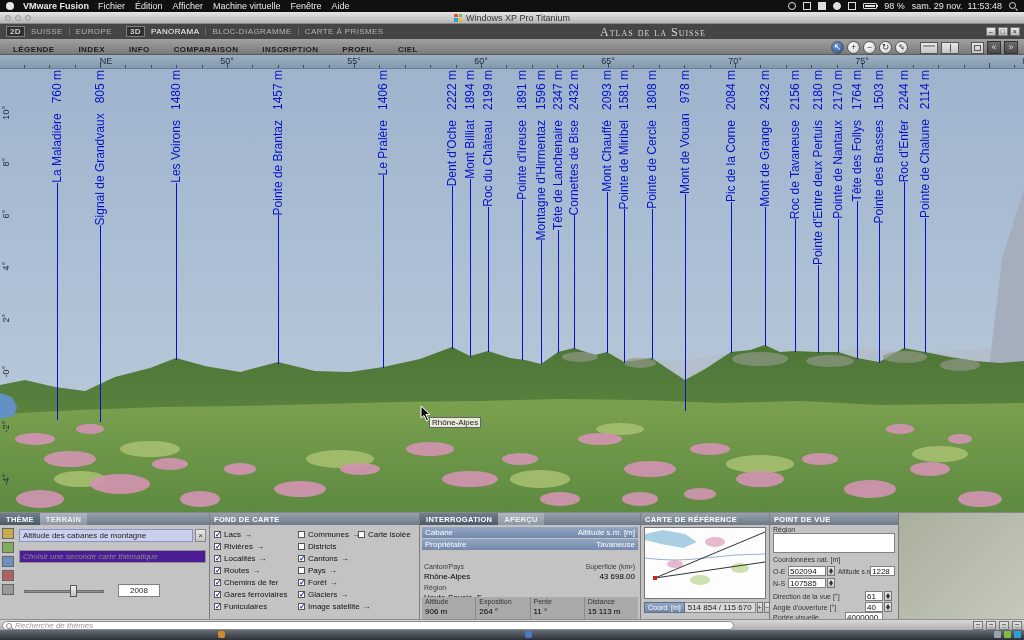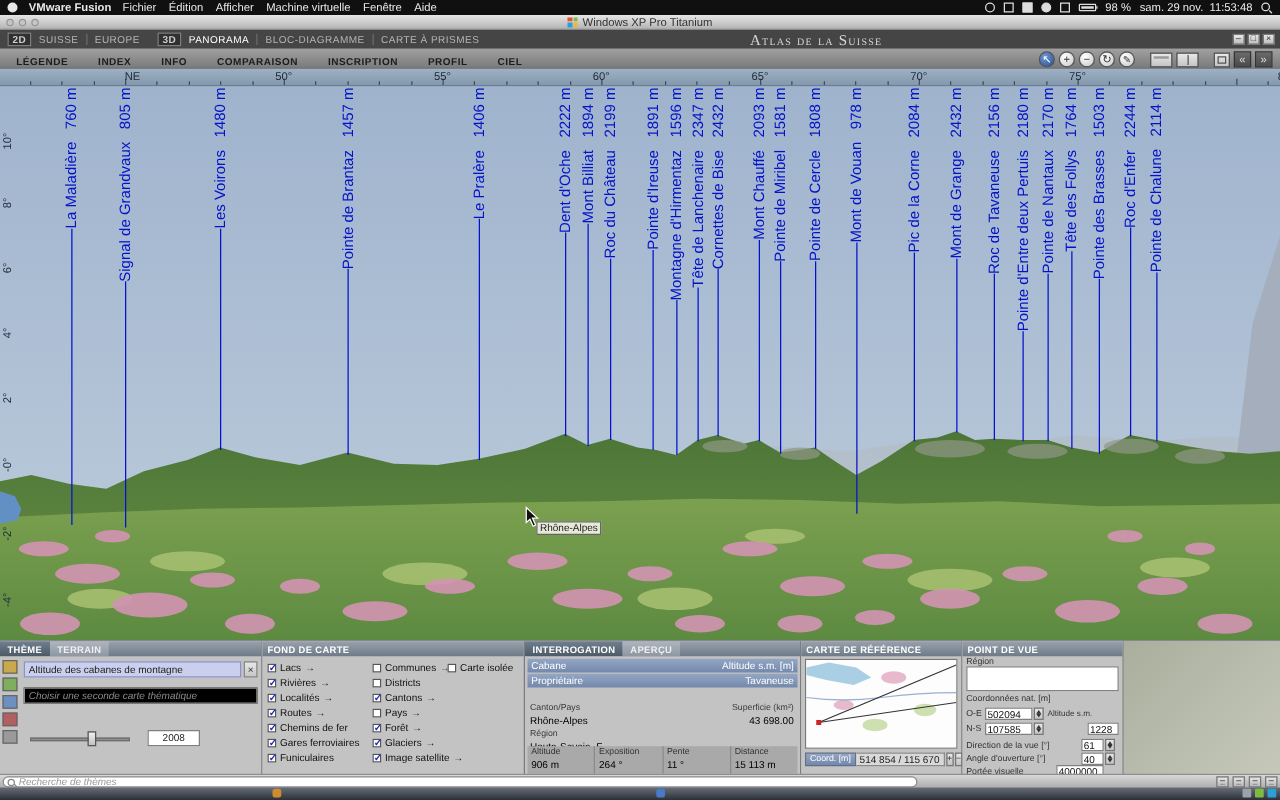--- a/index.html
+++ b/index.html
@@ -102,21 +102,21 @@
 
 #theme-icons{position:absolute;left:2px;top:15px;display:flex;flex-direction:column;gap:3px}
 .ticon{width:12px;height:11px;border:1px solid #666}
 .ticon:nth-child(1){background:#caa84e}
 .ticon:nth-child(2){background:#7fae5f}
 .ticon:nth-child(3){background:#6f8fc0}
 .ticon:nth-child(4){background:#b06060}
 .ticon:nth-child(5){background:#9a9a9a}
 .theme-sel{position:absolute;left:19px;top:16px;width:174px;height:13px;background:#c9cfec;border:1px solid #8a93c9;font-size:8px;color:#222;display:flex;align-items:center;padding:0 3px;white-space:pre;overflow:hidden}
 .theme-close{position:absolute;left:195px;top:16px;width:11px;height:13px;border:1px solid #888;background:linear-gradient(#e8e8e8,#c6c6c6);font-size:8px;line-height:11px;text-align:center;color:#333}
-.theme-sec{position:absolute;left:19px;top:37px;width:187px;height:13px;background:#000000;border:1px solid #909090;font-size:8px;font-style:italic;color:#8a8a8a;display:flex;align-items:center;padding:0 3px;white-space:pre;overflow:hidden}
+.theme-sec{position:absolute;left:19px;top:37px;width:187px;height:13px;background:#4c1d95;border:1px solid #909090;font-size:8px;font-style:italic;color:#8a8a8a;display:flex;align-items:center;padding:0 3px;white-space:pre;overflow:hidden}
 .theme-slider{position:absolute;left:24px;top:77px;width:80px;height:3px;background:#8e8e8e;border:1px solid #6e6e6e}
 .theme-handle{position:absolute;left:70px;top:72px;width:7px;height:12px;background:linear-gradient(#f0f0f0,#c2c2c2);border:1px solid #555}
 .theme-year{position:absolute;left:118px;top:71px;width:42px;height:13px;background:#fff;border:1px solid #808080;font-size:8px;display:flex;align-items:center;justify-content:center;color:#222}
 
 
 #fond-col1{position:absolute;left:4px;top:15px}
 #fond-col2{position:absolute;left:88px;top:15px}
 #fond-isolee{position:absolute;left:148px;top:15px}
 .cbrow{display:flex;align-items:center;height:12px;font-size:8px;color:#111;white-space:pre}
 .cbbox{width:7px;height:7px;background:#fff;border:1px solid #555;margin-right:3px;position:relative;flex:none}
@@ -623,21 +623,21 @@
       <span class="pdvlab" style="left:3px;top:13px">Région</span>
       <div class="pdvlist">
         
         
       </div>
       <span class="pdvlab" style="left:3px;top:43px">Coordonnées nat. [m]</span>
       <span class="pdvlab" style="left:3px;top:55px">O-E</span>
       <input class="pdvbox" style="left: 18px; top: 53px; width: 38px;" value="502094">
       <span class="step" style="left:57px;top:53px"></span>
       <span class="pdvlab" style="left:68px;top:55px;font-size:6.5px">Altitude s.m.</span>
-      <input class="pdvbox" style="left: 100px; top: 53px; width: 25px; margin-top: 12px;" value="1228">
+      <input class="pdvbox" style="left: 100px; top: 53px; width: 25px;" value="1228">
       <span class="pdvlab" style="left:3px;top:67px">N-S</span>
       <input class="pdvbox" style="left: 18px; top: 65px; width: 38px;" value="107585">
       <span class="step" style="left:57px;top:65px"></span>
       <span class="pdvlab" style="left:3px;top:80px">Direction de la vue [°]</span>
       <input class="pdvbox" style="left: 95px; top: 78px; width: 18px;" value="61">
       <span class="step" style="left:114px;top:78px"></span>
       <span class="pdvlab" style="left:3px;top:91px">Angle d'ouverture [°]</span>
       <input class="pdvbox" style="left: 95px; top: 89px; width: 18px;" value="40">
       <span class="step" style="left:114px;top:89px"></span>
       <span class="pdvlab" style="left:3px;top:101px">Portée visuelle</span>

